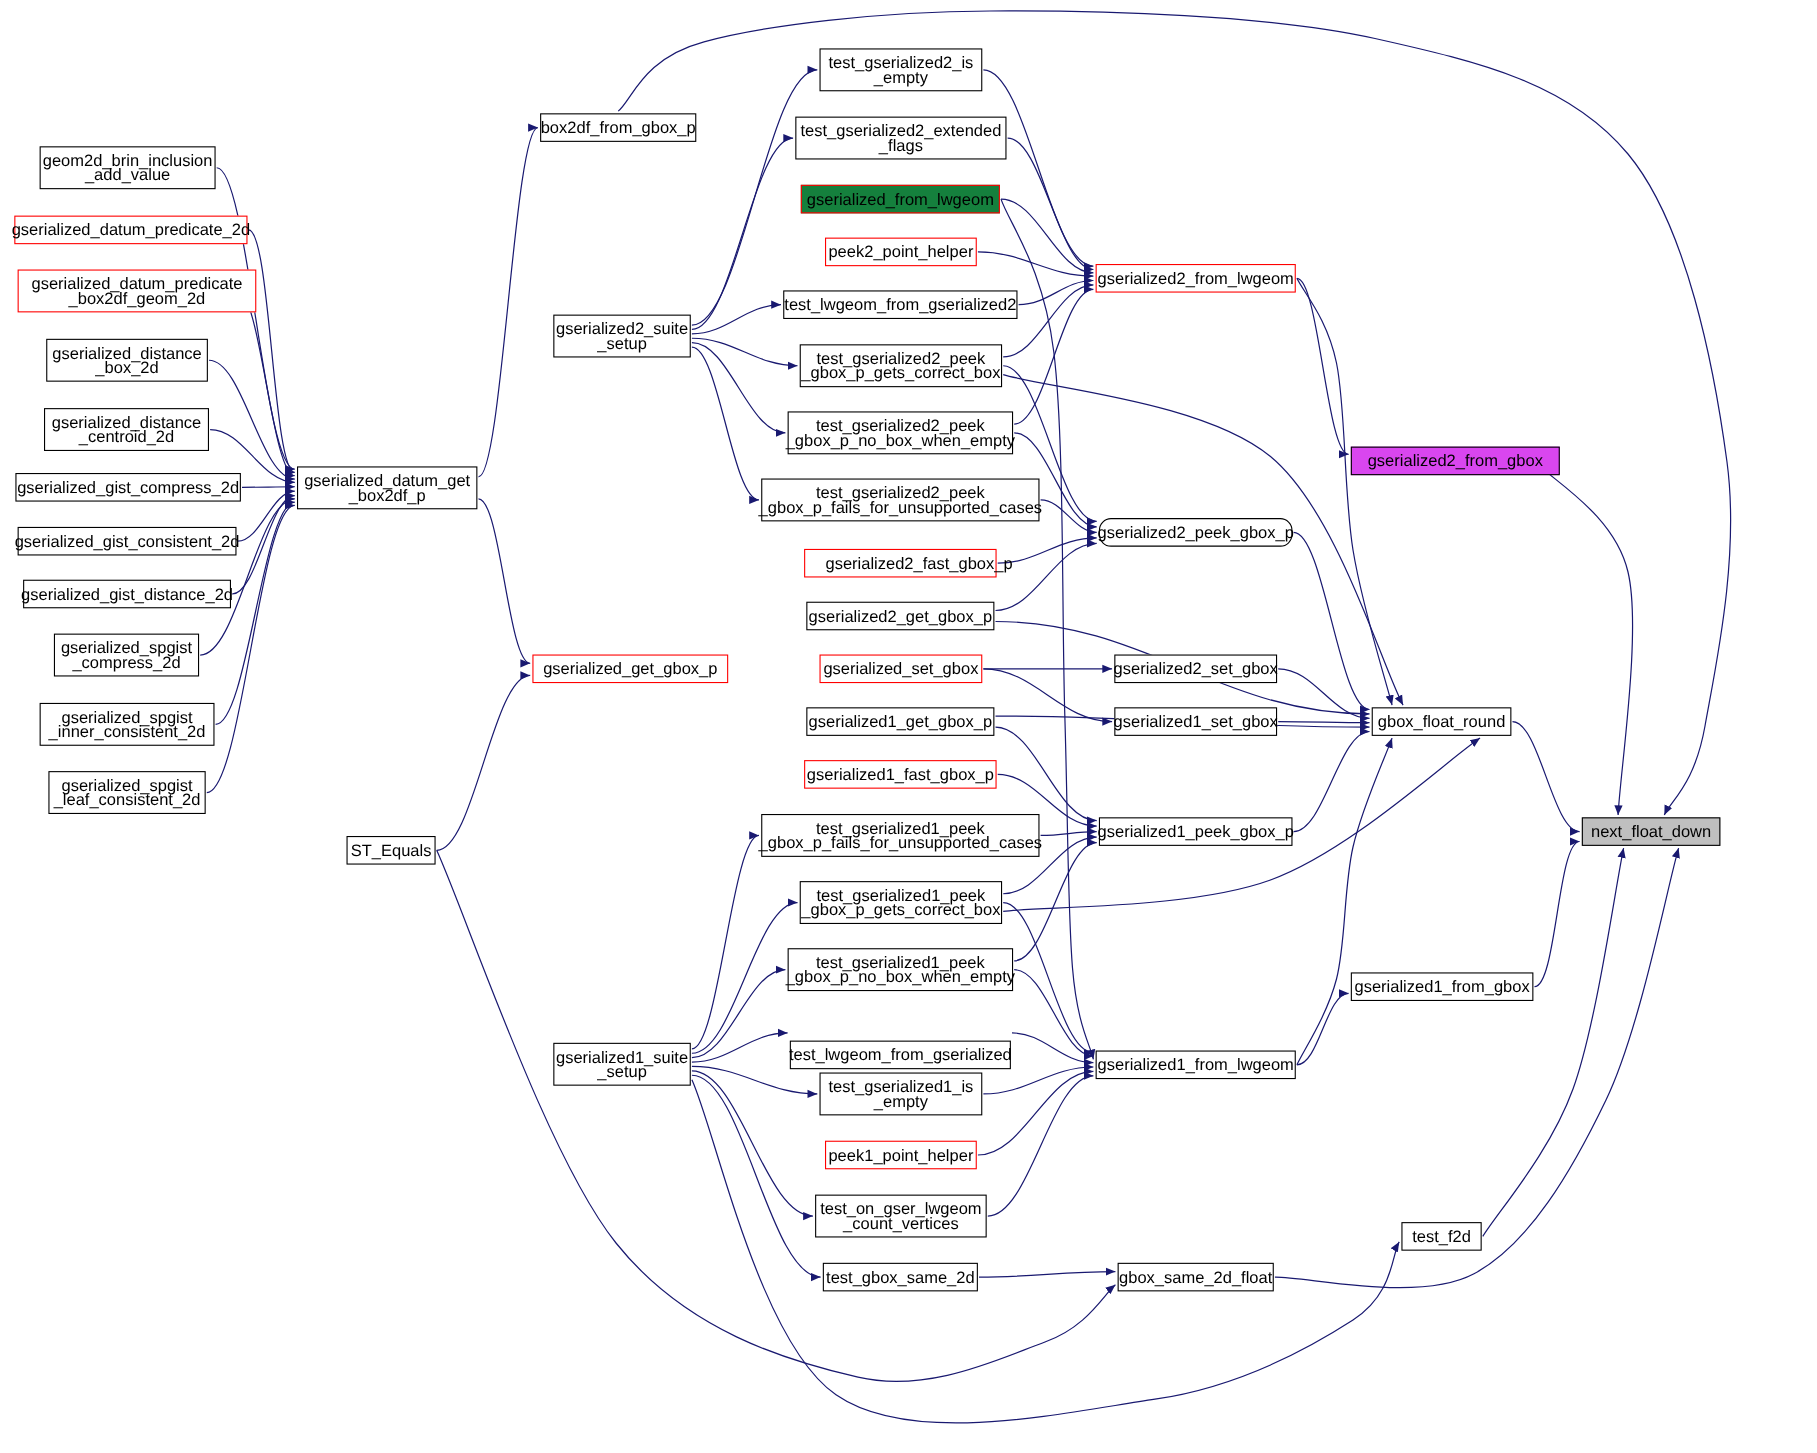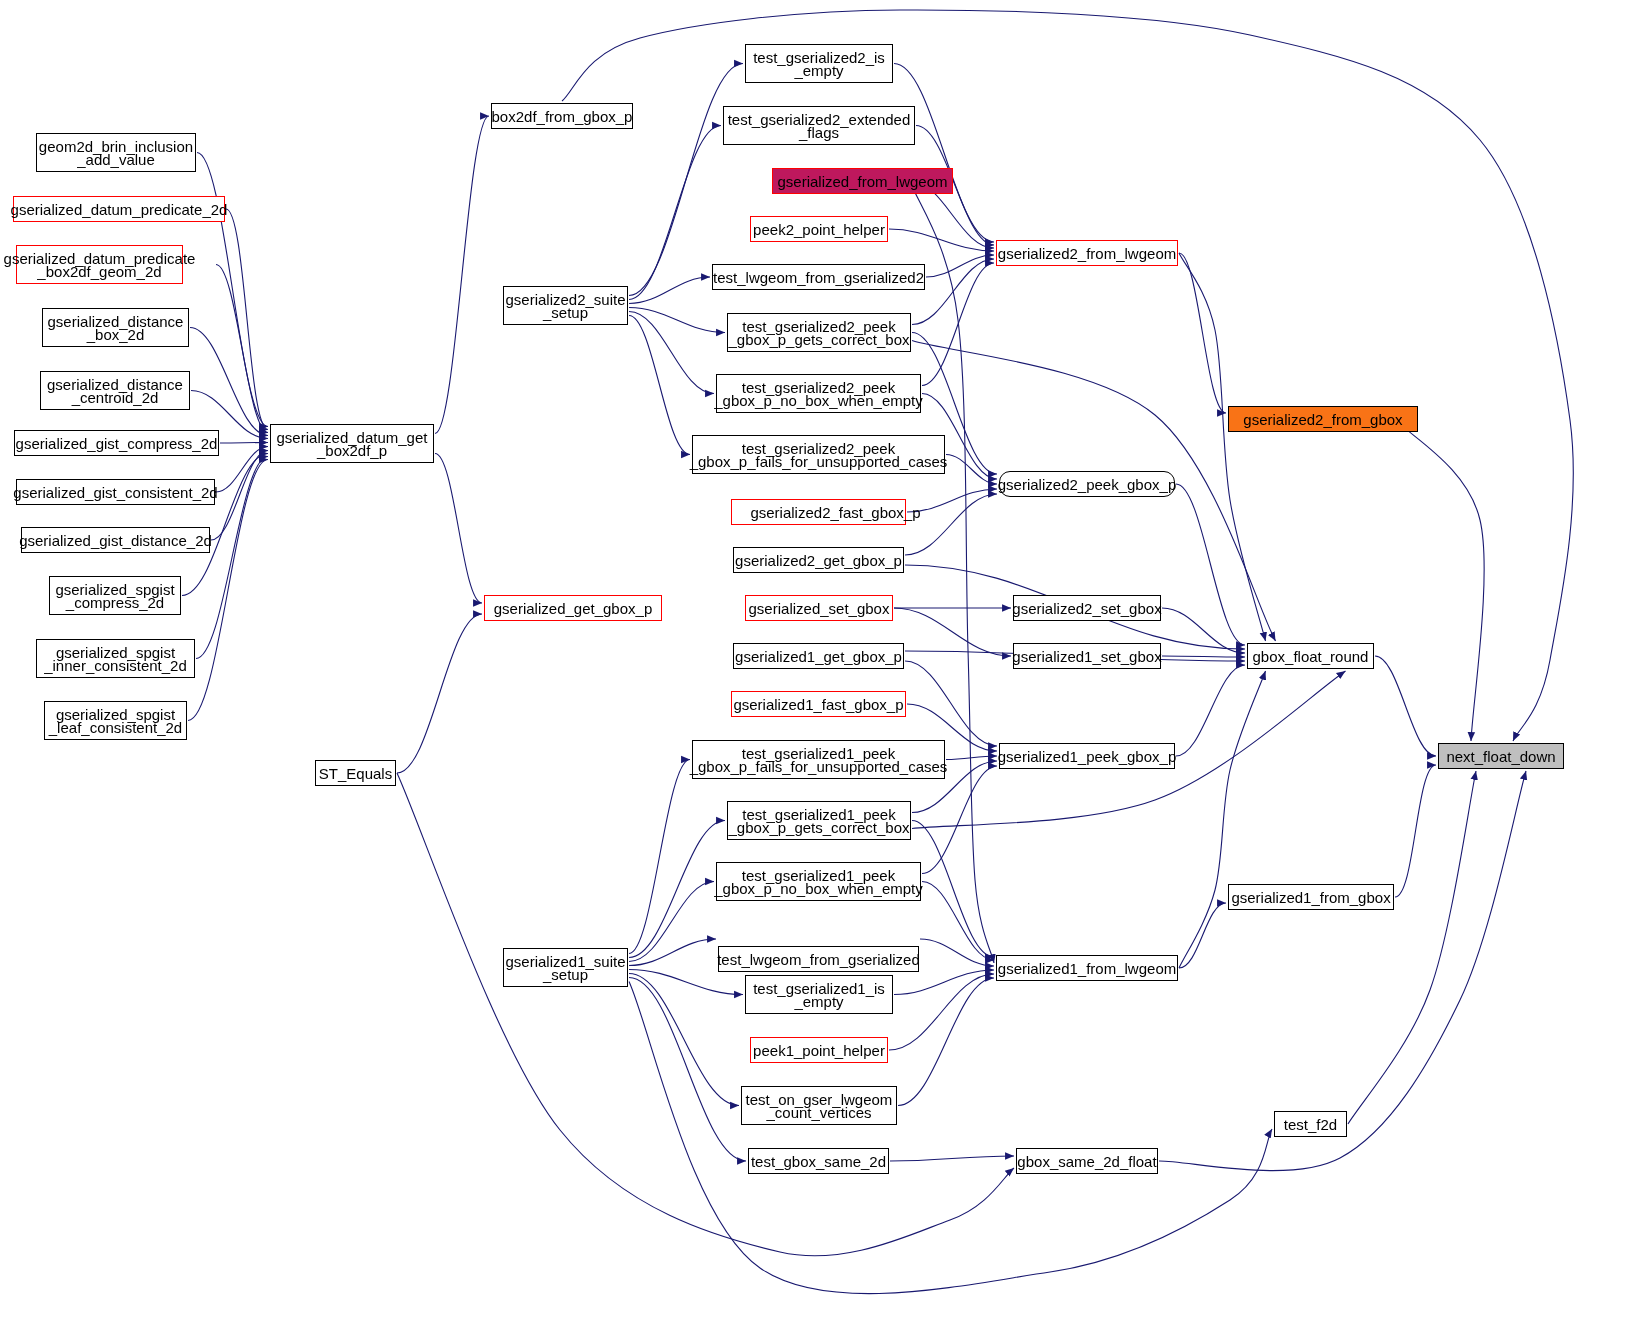--- a/index.html
+++ b/index.html
@@ -92,21 +92,21 @@
       <path d="M1179,968 C1199,968 1206,903 1226,903" class="edge" stroke="#191970" marker-end="url(#arrow)"></path>
       <path d="M1395,419 C1409.1666666666667,435.8333333333333 1467.3333333333333,466.3333333333333 1480,520 C1492.6666666666667,573.6666666666666 1472.5,704.1666666666666 1471,741" class="edge" stroke="#191970" marker-end="url(#arrow)"></path>
       <path d="M1375,656 C1399.4,656 1411.6,756 1436,756" class="edge" stroke="#191970" marker-end="url(#arrow)"></path>
       <path d="M1395,897 C1415,897 1416,765 1436,765" class="edge" stroke="#191970" marker-end="url(#arrow)"></path>
       <path d="M1348,1124 C1361.6666666666667,1101.6666666666667 1408.6666666666667,1048.8333333333333 1430,990 C1451.3333333333333,931.1666666666666 1468.3333333333333,807.5 1476,771" class="edge" stroke="#191970" marker-end="url(#arrow)"></path>
       <path d="M1159,1161 C1189.1666666666667,1160.5 1289.8333333333333,1184.8333333333333 1340,1158 C1390.1666666666667,1131.1666666666667 1429,1064.5 1460,1000 C1491,935.5 1515,809.1666666666666 1526,771" class="edge" stroke="#191970" marker-end="url(#arrow)"></path>
     </svg>
 <div class="node" style="left: 36px; top: 133px; width: 160px; height: 39px; border-color: rgb(0, 0, 0); background: rgb(255, 255, 255); color: rgb(0, 0, 0);"><span>geom2d_brin_inclusion
 _add_value</span></div>
     <div class="node" style="left: 13px; top: 196px; width: 212px; height: 26px; border-color: rgb(255, 0, 0); background: rgb(255, 255, 255); color: rgb(0, 0, 0);"><span>gserialized_datum_predicate_2d</span></div>
-    <div class="node" style="left: 16px; top: 245px; width: 167px; height: 39px; border-color: rgb(255, 0, 0); background: rgb(255, 255, 255); color: rgb(0, 0, 0); text-align: center;"><span>gserialized_datum_predicate
+    <div class="node" style="left: 16px; top: 245px; width: 217px; height: 39px; border-color: rgb(255, 0, 0); background: rgb(255, 255, 255); color: rgb(0, 0, 0); text-align: center;"><span>gserialized_datum_predicate
 _box2df_geom_2d</span></div>
     <div class="node" style="left: 42px; top: 308px; width: 147px; height: 39px; border-color: rgb(0, 0, 0); background: rgb(255, 255, 255); color: rgb(0, 0, 0);"><span>gserialized_distance
 _box_2d</span></div>
     <div class="node" style="left: 40px; top: 371px; width: 150px; height: 39px; border-color: rgb(0, 0, 0); background: rgb(255, 255, 255); color: rgb(0, 0, 0);"><span>gserialized_distance
 _centroid_2d</span></div>
     <div class="node" style="left: 14px; top: 430px; width: 205px; height: 26px; border-color: rgb(0, 0, 0); background: rgb(255, 255, 255); color: rgb(0, 0, 0);"><span>gserialized_gist_compress_2d</span></div>
     <div class="node" style="left: 16px; top: 479px; width: 199px; height: 26px; border-color: rgb(0, 0, 0); background: rgb(255, 255, 255); color: rgb(0, 0, 0);"><span>gserialized_gist_consistent_2d</span></div>
     <div class="node" style="left: 21px; top: 527px; width: 189px; height: 26px; border-color: rgb(0, 0, 0); background: rgb(255, 255, 255); color: rgb(0, 0, 0);"><span>gserialized_gist_distance_2d</span></div>
     <div class="node" style="left: 49px; top: 576px; width: 132px; height: 39px; border-color: rgb(0, 0, 0); background: rgb(255, 255, 255); color: rgb(0, 0, 0);"><span>gserialized_spgist
 _compress_2d</span></div>
@@ -120,21 +120,21 @@
     <div class="node" style="left: 491px; top: 103px; width: 142px; height: 26px; border-color: rgb(0, 0, 0); background: rgb(255, 255, 255); color: rgb(0, 0, 0);"><span>box2df_from_gbox_p</span></div>
     <div class="node" style="left: 503px; top: 286px; width: 125px; height: 39px; border-color: rgb(0, 0, 0); background: rgb(255, 255, 255); color: rgb(0, 0, 0);"><span>gserialized2_suite
 _setup</span></div>
     <div class="node" style="left: 484px; top: 595px; width: 178px; height: 26px; border-color: rgb(255, 0, 0); background: rgb(255, 255, 255); color: rgb(0, 0, 0);"><span>gserialized_get_gbox_p</span></div>
     <div class="node" style="left: 503px; top: 948px; width: 125px; height: 39px; border-color: rgb(0, 0, 0); background: rgb(255, 255, 255); color: rgb(0, 0, 0);"><span>gserialized1_suite
 _setup</span></div>
     <div class="node" style="left: 745px; top: 44px; width: 148px; height: 39px; border-color: rgb(0, 0, 0); background: rgb(255, 255, 255); color: rgb(0, 0, 0);"><span>test_gserialized2_is
 _empty</span></div>
     <div class="node" style="left: 723px; top: 106px; width: 192px; height: 39px; border-color: rgb(0, 0, 0); background: rgb(255, 255, 255); color: rgb(0, 0, 0);"><span>test_gserialized2_extended
 _flags</span></div>
-    <div class="node" style="left: 728px; top: 168px; width: 181px; height: 26px; border-color: rgb(255, 0, 0); background: #be185d; color: rgb(0, 0, 0); margin-left: 44px;"><span>gserialized_from_lwgeom</span></div>
+    <div class="node" style="left: 728px; top: 168px; width: 181px; height: 26px; border-color: rgb(255, 0, 0); background: #15803d; color: rgb(0, 0, 0);"><span>gserialized_from_lwgeom</span></div>
     <div class="node" style="left: 750px; top: 216px; width: 138px; height: 26px; border-color: rgb(255, 0, 0); background: rgb(255, 255, 255); color: rgb(0, 0, 0);"><span>peek2_point_helper</span></div>
     <div class="node" style="left: 712px; top: 264px; width: 213px; height: 26px; border-color: rgb(0, 0, 0); background: rgb(255, 255, 255); color: rgb(0, 0, 0);"><span>test_lwgeom_from_gserialized2</span></div>
     <div class="node" style="left: 727px; top: 313px; width: 184px; height: 39px; border-color: rgb(0, 0, 0); background: rgb(255, 255, 255); color: rgb(0, 0, 0);"><span>test_gserialized2_peek
 _gbox_p_gets_correct_box</span></div>
     <div class="node" style="left: 716px; top: 374px; width: 205px; height: 39px; border-color: rgb(0, 0, 0); background: rgb(255, 255, 255); color: rgb(0, 0, 0);"><span>test_gserialized2_peek
 _gbox_p_no_box_when_empty</span></div>
     <div class="node" style="left: 692px; top: 435px; width: 253px; height: 39px; border-color: rgb(0, 0, 0); background: rgb(255, 255, 255); color: rgb(0, 0, 0);"><span>test_gserialized2_peek
 _gbox_p_fails_for_unsupported_cases</span></div>
     <div class="node" style="left: 731px; top: 499px; width: 175px; height: 26px; border-color: rgb(255, 0, 0); background: rgb(255, 255, 255); color: rgb(0, 0, 0); padding-left: 37px;"><span>gserialized2_fast_gbox_p</span></div>
     <div class="node" style="left: 733px; top: 547px; width: 171px; height: 26px; border-color: rgb(0, 0, 0); background: rgb(255, 255, 255); color: rgb(0, 0, 0);"><span>gserialized2_get_gbox_p</span></div>
@@ -154,18 +154,18 @@
     <div class="node" style="left: 741px; top: 1086px; width: 156px; height: 39px; border-color: rgb(0, 0, 0); background: rgb(255, 255, 255); color: rgb(0, 0, 0);"><span>test_on_gser_lwgeom
 _count_vertices</span></div>
     <div class="node" style="left: 748px; top: 1148px; width: 141px; height: 26px; border-color: rgb(0, 0, 0); background: rgb(255, 255, 255); color: rgb(0, 0, 0);"><span>test_gbox_same_2d</span></div>
     <div class="node" style="left: 996px; top: 240px; width: 182px; height: 26px; border-color: rgb(255, 0, 0); background: rgb(255, 255, 255); color: rgb(0, 0, 0);"><span>gserialized2_from_lwgeom</span></div>
     <div class="node" style="left: 999px; top: 471px; width: 176px; height: 26px; border-color: rgb(0, 0, 0); background: rgb(255, 255, 255); color: rgb(0, 0, 0); border-radius: 11px;"><span>gserialized2_peek_gbox_p</span></div>
     <div class="node" style="left: 1013px; top: 595px; width: 148px; height: 26px; border-color: rgb(0, 0, 0); background: rgb(255, 255, 255); color: rgb(0, 0, 0); text-align: right;"><span>gserialized2_set_gbox</span></div>
     <div class="node" style="left: 1013px; top: 643px; width: 148px; height: 26px; border-color: rgb(0, 0, 0); background: rgb(255, 255, 255); color: rgb(0, 0, 0);"><span>gserialized1_set_gbox</span></div>
     <div class="node" style="left: 999px; top: 743px; width: 176px; height: 26px; border-color: rgb(0, 0, 0); background: rgb(255, 255, 255); color: rgb(0, 0, 0);"><span>gserialized1_peek_gbox_p</span></div>
     <div class="node" style="left: 996px; top: 955px; width: 182px; height: 26px; border-color: rgb(0, 0, 0); background: rgb(255, 255, 255); color: rgb(0, 0, 0);"><span>gserialized1_from_lwgeom</span></div>
     <div class="node" style="left: 1016px; top: 1148px; width: 142px; height: 26px; border-color: rgb(0, 0, 0); background: rgb(255, 255, 255); color: rgb(0, 0, 0);"><span>gbox_same_2d_float</span></div>
-    <div class="node" style="left: 1228px; top: 406px; width: 190px; height: 26px; border-color: rgb(0, 0, 0); background: #f97316; color: rgb(0, 0, 0); align-items: center;"><span>gserialized2_from_gbox</span></div>
+    <div class="node" style="left: 1228px; top: 406px; width: 190px; height: 26px; border-color: rgb(0, 0, 0); background: #d946ef; color: rgb(0, 0, 0); align-items: center;"><span>gserialized2_from_gbox</span></div>
     <div class="node" style="left: 1247px; top: 643px; width: 127px; height: 26px; border-color: rgb(0, 0, 0); background: rgb(255, 255, 255); color: rgb(0, 0, 0);"><span>gbox_float_round</span></div>
     <div class="node" style="left: 1228px; top: 884px; width: 166px; height: 26px; border-color: rgb(0, 0, 0); background: rgb(255, 255, 255); color: rgb(0, 0, 0);"><span>gserialized1_from_gbox</span></div>
     <div class="node" style="left: 1274px; top: 1111px; width: 73px; height: 26px; border-color: rgb(0, 0, 0); background: rgb(255, 255, 255); color: rgb(0, 0, 0);"><span>test_f2d</span></div>
     <div class="node" style="left: 1438px; top: 743px; width: 126px; height: 26px; border-color: rgb(0, 0, 0); background: rgb(191, 191, 191); color: rgb(0, 0, 0);"><span>next_float_down</span></div>
   </div>
 
 </body></html>

